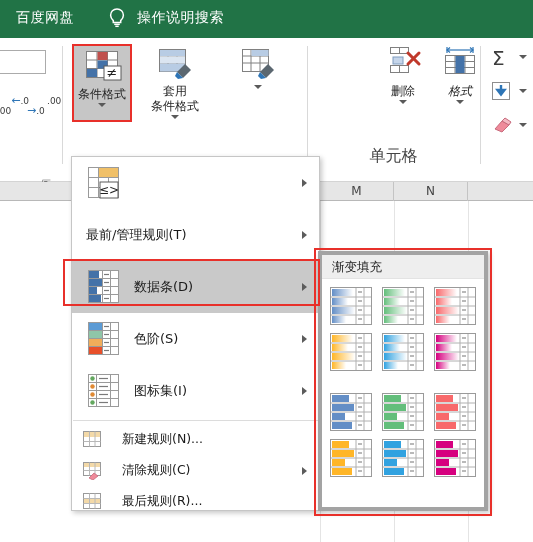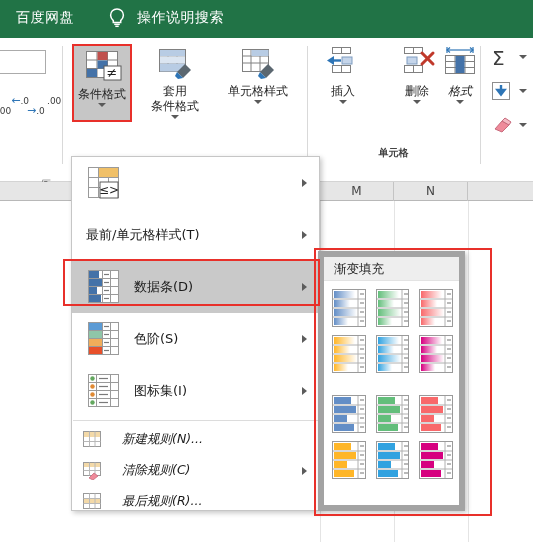--- a/index.html
+++ b/index.html
@@ -61,21 +61,21 @@
   .rb-chev {
     display:block; margin:1px auto 0; width:0;height:0;
     border-left:4px solid transparent;border-right:4px solid transparent;
     border-top:4px solid #5a5a5a;
   }
   .rb-btn.selected { background:#c6c6c6; border:1px solid #b0b0b0; }
 
   .icon-box { position:relative; margin:0 auto; }
 
   .grp-label {
-    position:absolute; font-size:10px; color:#444; text-align:center; width:100%;font-weight:bold;
+    position:absolute; font-size:16px; color:#444; text-align:center; width:100%;
   }
 
   
   .sheet {
     position:absolute; left:0; top:182px; width:533px; height:360px;
     background:#ffffff;
   }
   .colhead {
     position:absolute; left:0; top:0; width:533px; height:19px;
     background:#e6e6e6; border-bottom:1px solid #b8b8b8;
@@ -91,37 +91,37 @@
   .menu {
     position:absolute; left:71px; top:156px; width:249px; height:355px;
     background:#ffffff; border:1px solid #c6c6c6;
     box-shadow:2px 2px 5px rgba(0,0,0,.22);
     z-index:20;
   }
   .mi {
     position:relative; height:52px; display:flex; align-items:center;
     padding-left:8px; font-size:13px; color:#1a1a1a;
   }
-  .mi.small { height:31px; font-size:12.5px;font-style:italic; }
+  .mi.small { height:31px; font-size:12.5px; }
   .mi.hl { background:#c9c9c9; }
   .mi .glyph { width:48px; height:40px; flex:0 0 48px; position:relative; }
   .mi.small .glyph { width:32px; height:22px; flex:0 0 32px; }
   .mi .txt { margin-left:6px; white-space:nowrap; }
   .mi.small .txt { margin-left:10px; }
   .mi .sub-arrow {
     position:absolute; right:12px; top:50%; margin-top:-4px;
     width:0;height:0;border-top:4px solid transparent;border-bottom:4px solid transparent;
     border-left:5px solid #5c5c5c;
   }
   .menu-sep { height:1px; background:#dcdcdc; margin:3px 1px; }
 
   
   .submenu {
-    position:absolute; left:318px; top:251px; width:147px; height:260px;
-    background:#ffffff; border:6px solid #a3a3a3;
+    position:absolute; left:318px; top:251px; width:170px; height:260px;
+    background:#ffffff; border:4px solid #a3a3a3;
     box-shadow:2px 2px 5px rgba(0,0,0,.22);
     z-index:21;
   }
   .sub-head {
     height:24px; line-height:24px; padding-left:10px;
     background:#eeeeee; font-size:12.5px; color:#1a1a1a;
     border-bottom:1px solid #e3e3e3;
   }
   .thumb-grid { padding:8px 6px 6px 8px; }
   .thumb-row { display:flex; gap:10px; margin-bottom:8px; }
@@ -228,43 +228,25 @@
             <line x1="6.5" y1="10" x2="32.5" y2="10"></line>
             <line x1="6.5" y1="17" x2="32.5" y2="17"></line>
             <line x1="15" y1="3.5" x2="15" y2="25.5"></line>
             <line x1="24" y1="3.5" x2="24" y2="25.5"></line>
           </g>
           <rect x="15.5" y="4" width="17" height="6" fill="#b8cce4"></rect>
           <path d="M24 26 L32 18 L38 24 L30 32 Z" fill="#5b6770"></path>
           <path d="M24 26 L30 32 L25 33 L22 30 Z" fill="#2e75b6"></path>
         </svg>
       </div>
-      <span class="lab">单元格样式</span>
       <span class="rb-chev"></span>
     </div>
 
-    <div class="rb-btn" style="left:318px; top:8px; width:50px;">
-      <div class="icon-box">
-        <svg width="44" height="34" viewBox="0 0 44 34">
-          <g stroke="#808080" stroke-width="1" fill="#ffffff">
-            <rect x="11.5" y="1.5" width="9" height="6"></rect>
-            <rect x="20.5" y="1.5" width="9" height="6"></rect>
-            <rect x="11.5" y="19.5" width="9" height="7"></rect>
-            <rect x="20.5" y="19.5" width="9" height="7"></rect>
-          </g>
-          <rect x="21" y="11" width="10" height="7" fill="#c5d5ea" stroke="#7f9cbf"></rect>
-          <path d="M20 14.5 L12 14.5" stroke="#2e75b6" stroke-width="2.4" fill="none"></path>
-          <path d="M6 14.5 L13 10 L13 19 Z" fill="#2e75b6"></path>
-        </svg>
-      </div>
-      <span class="lab">插入</span>
-      <span class="rb-chev"></span>
-    </div>
-
-    <div class="rb-btn" style="left:392px; top:8px; width:50px;">
+
+    <div class="rb-btn" style="left:378px; top:8px; width:50px;">
       <div class="icon-box">
         <svg width="44" height="34" viewBox="0 0 44 34">
           <g stroke="#808080" stroke-width="1" fill="#ffffff">
             <rect x="9.5" y="1.5" width="9" height="6"></rect>
             <rect x="18.5" y="1.5" width="9" height="6"></rect>
             <rect x="9.5" y="19.5" width="9" height="7"></rect>
             <rect x="18.5" y="19.5" width="9" height="7"></rect>
           </g>
           <rect x="12" y="11" width="10" height="7" fill="#c5d5ea" stroke="#7f9cbf"></rect>
           <g stroke="#c0392b" stroke-width="3" stroke-linecap="round">
@@ -351,21 +333,21 @@
           </g>
           <rect x="19" y="5" width="19" height="9" fill="#f0c068"></rect>
           <rect x="20" y="19" width="18" height="16" fill="#ffffff" stroke="#5a5a5a"></rect>
           <text x="29" y="31" font-size="12" text-anchor="middle" fill="#222" font-family="'DejaVu Sans',sans-serif">≤&gt;</text>
         </svg>
       </span>
       <span class="sub-arrow"></span>
     </div>
 
     <div class="mi">
-      <span class="txt">最前/单元格样式(T)</span>
+      <span class="txt">最前/管理规则(T)</span>
       <span class="sub-arrow"></span>
     </div>
 
     <div class="mi hl">
       <span class="glyph">
         <svg width="48" height="40" viewBox="0 0 48 40">
           <rect x="8.5" y="3.5" width="30" height="32" fill="#ffffff" stroke="#9a9a9a"></rect>
           <g stroke="#9a9a9a" stroke-width="1">
             <line x1="8.5" y1="11.5" x2="38.5" y2="11.5"></line>
             <line x1="8.5" y1="19.5" x2="38.5" y2="19.5"></line>

